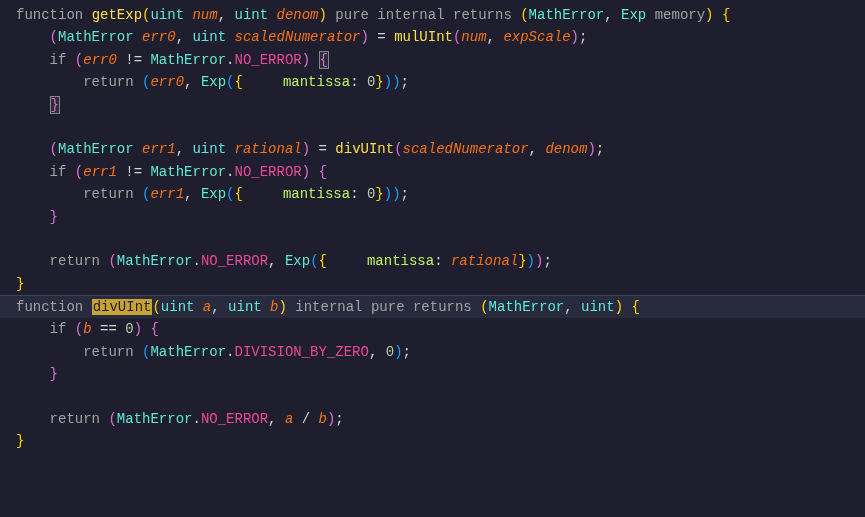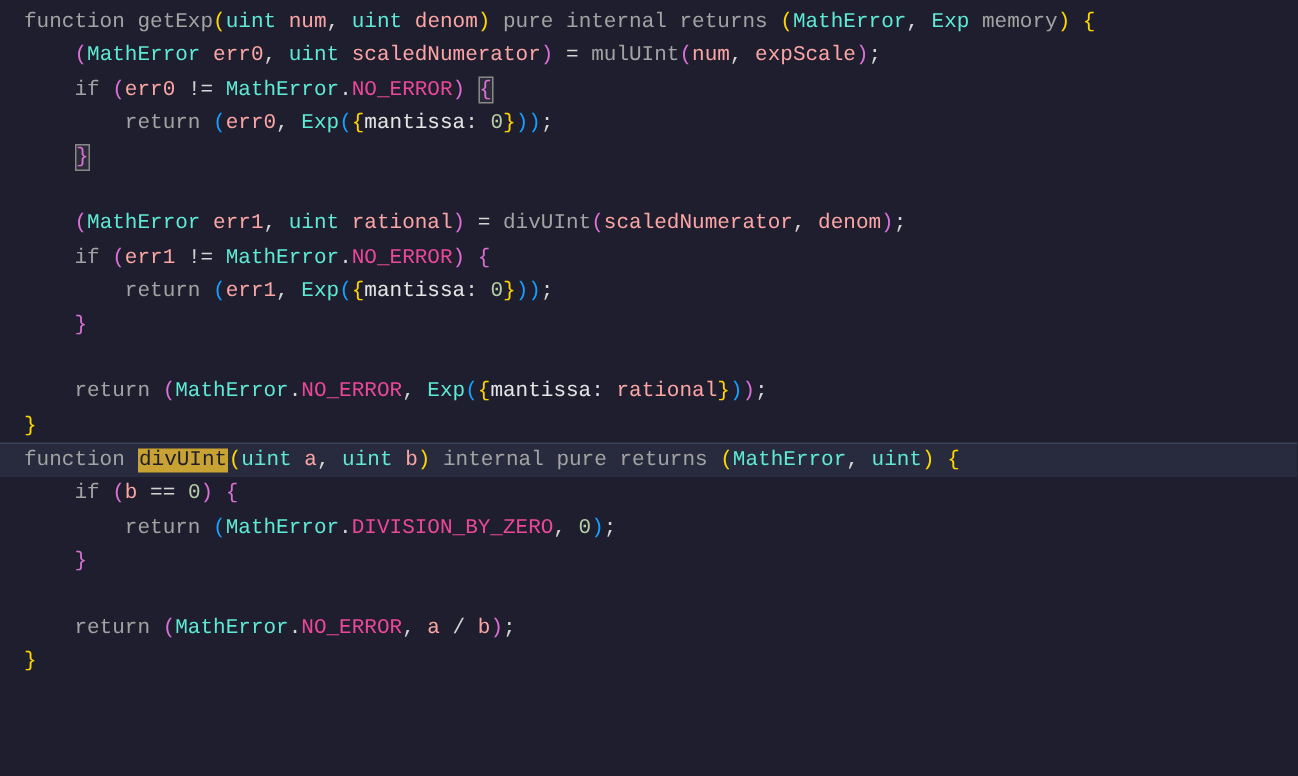--- a/index.html
+++ b/index.html
@@ -22,24 +22,24 @@
       white-space: pre;
       padding: 0 16px;
       min-height: 22px;
     }
     .line.current {
       background: rgba(100, 120, 150, 0.15);
       border-top: 1px solid rgba(100, 120, 150, 0.3);
     }
     .kw { color: #a3a3a3; }
     .type { color: #5eead4; }
-    .fn { color: #a3a3a3; }
-    .param { color: #fca5a5; }
+    .fn { color: #fde047; }
+    .param { color: #f97316; font-style: italic; }
     .member { color: #ec4899; }
-    .prop { color: #e5e5e5; }
+    .prop { color: #bef264; margin-left: 40px; }
     .num { color: #b5cea8; }
     .op { color: #d4d4d4; }
     .punct { color: #d4d4d4; }
     .brace-yellow { color: #ffd700; }
     .brace-purple { color: #da70d6; }
     .brace-blue { color: #179fff; }
     .highlight-fn { background: #c8a232; color: #1e1e2e; padding: 0 1px; }
     .bracket-match {
       border: 1px solid #888;
       background: rgba(100,100,100,0.2);

